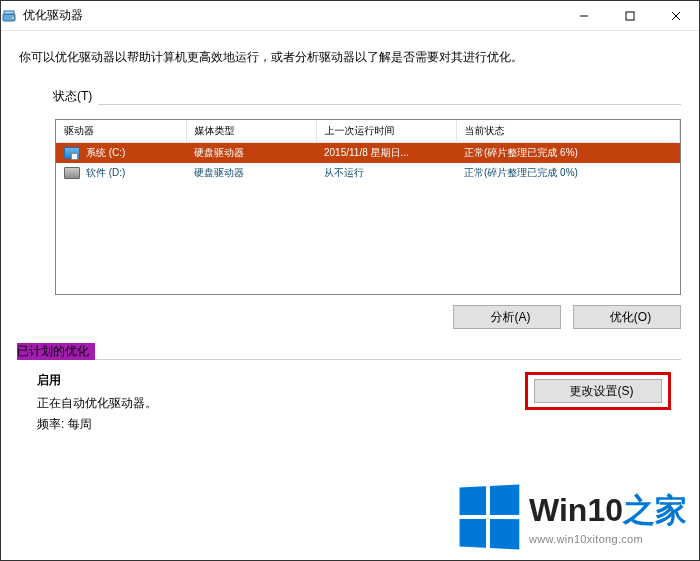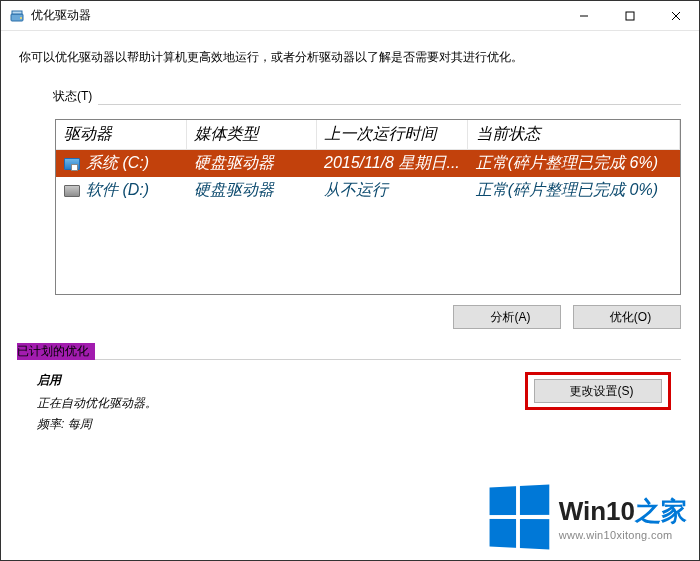--- a/index.html
+++ b/index.html
@@ -10,21 +10,20 @@
       width: 700px;
       height: 561px;
       overflow: hidden;
       position: relative;
       border: 1px solid #333;
     }
     .titlebar {
       height: 30px;
       display: flex;
       align-items: center;
-      padding-left: 8px;
       border-bottom: 1px solid #e5e5e5;
     }
     .titlebar .app-icon {
       width: 16px; height: 16px;
       margin-right: 6px;
       display: inline-flex;
       align-items: center;
       justify-content: center;
     }
     .titlebar .title-text { font-size: 12px; color: #000; }
@@ -60,22 +59,21 @@
     }
     .table-wrap {
       border: 1px solid #828282;
       margin: 6px 0 10px 0;
       height: 176px;
       background: #fff;
     }
     table {
       width: 100%;
       border-collapse: collapse;
-      font-size: 16px;
-      font-style: italic;
+      font-size: 10px;
     }
     thead th {
       text-align: left;
       font-weight: normal;
       background: #fff;
       padding: 4px 8px;
       border-right: 1px solid #e5e5e5;
       border-bottom: 1px solid #e5e5e5;
       color: #000;
     }
@@ -128,21 +126,21 @@
       font-family: inherit;
       cursor: pointer;
       padding-left: 7px;
     }
     .schedule-section { margin-top: 22px; }
     .schedule-body {
       display: flex;
       padding: 4px 10px 10px 18px;
       gap: 20px;
     }
-    .schedule-left { flex: 1; font-style: italic; }
+    .schedule-left { flex: 1; }
     .sched-title { font-weight: bold; font-size: 12px; margin-bottom: 6px; }
     .sched-line { font-size: 12px; margin-bottom: 4px; }
     .change-btn-wrap {
       border: 3px solid #d40000;
       padding: 4px 6px;
       height: fit-content;
     }
     .change-btn-wrap button.win { min-width: 128px; }
 
     .watermark {
@@ -157,21 +155,21 @@
     .winlogo {
       width: 62px; height: 62px;
       display: grid;
       grid-template-columns: 1fr 1fr;
       grid-template-rows: 1fr 1fr;
       gap: 4px;
       transform: perspective(180px) rotateY(-16deg);
     }
     .winlogo div { background: #0078d7; }
     .wm-text { display:flex; flex-direction:column; }
-    .wm-main { font-size: 26px; font-weight:700; color:#222; }
+    .wm-main { font-size: 32px; font-weight:700; color:#222; }
     .wm-main .accent{ color:#0078d7; }
     .wm-sub { font-size: 11px; color:#888; letter-spacing:0.3px; }
 
     .col-drive{width:130px;}
     .col-media{width:130px;}
     .col-last{width:140px;}
   </style>
 </head>
 <body>
 

